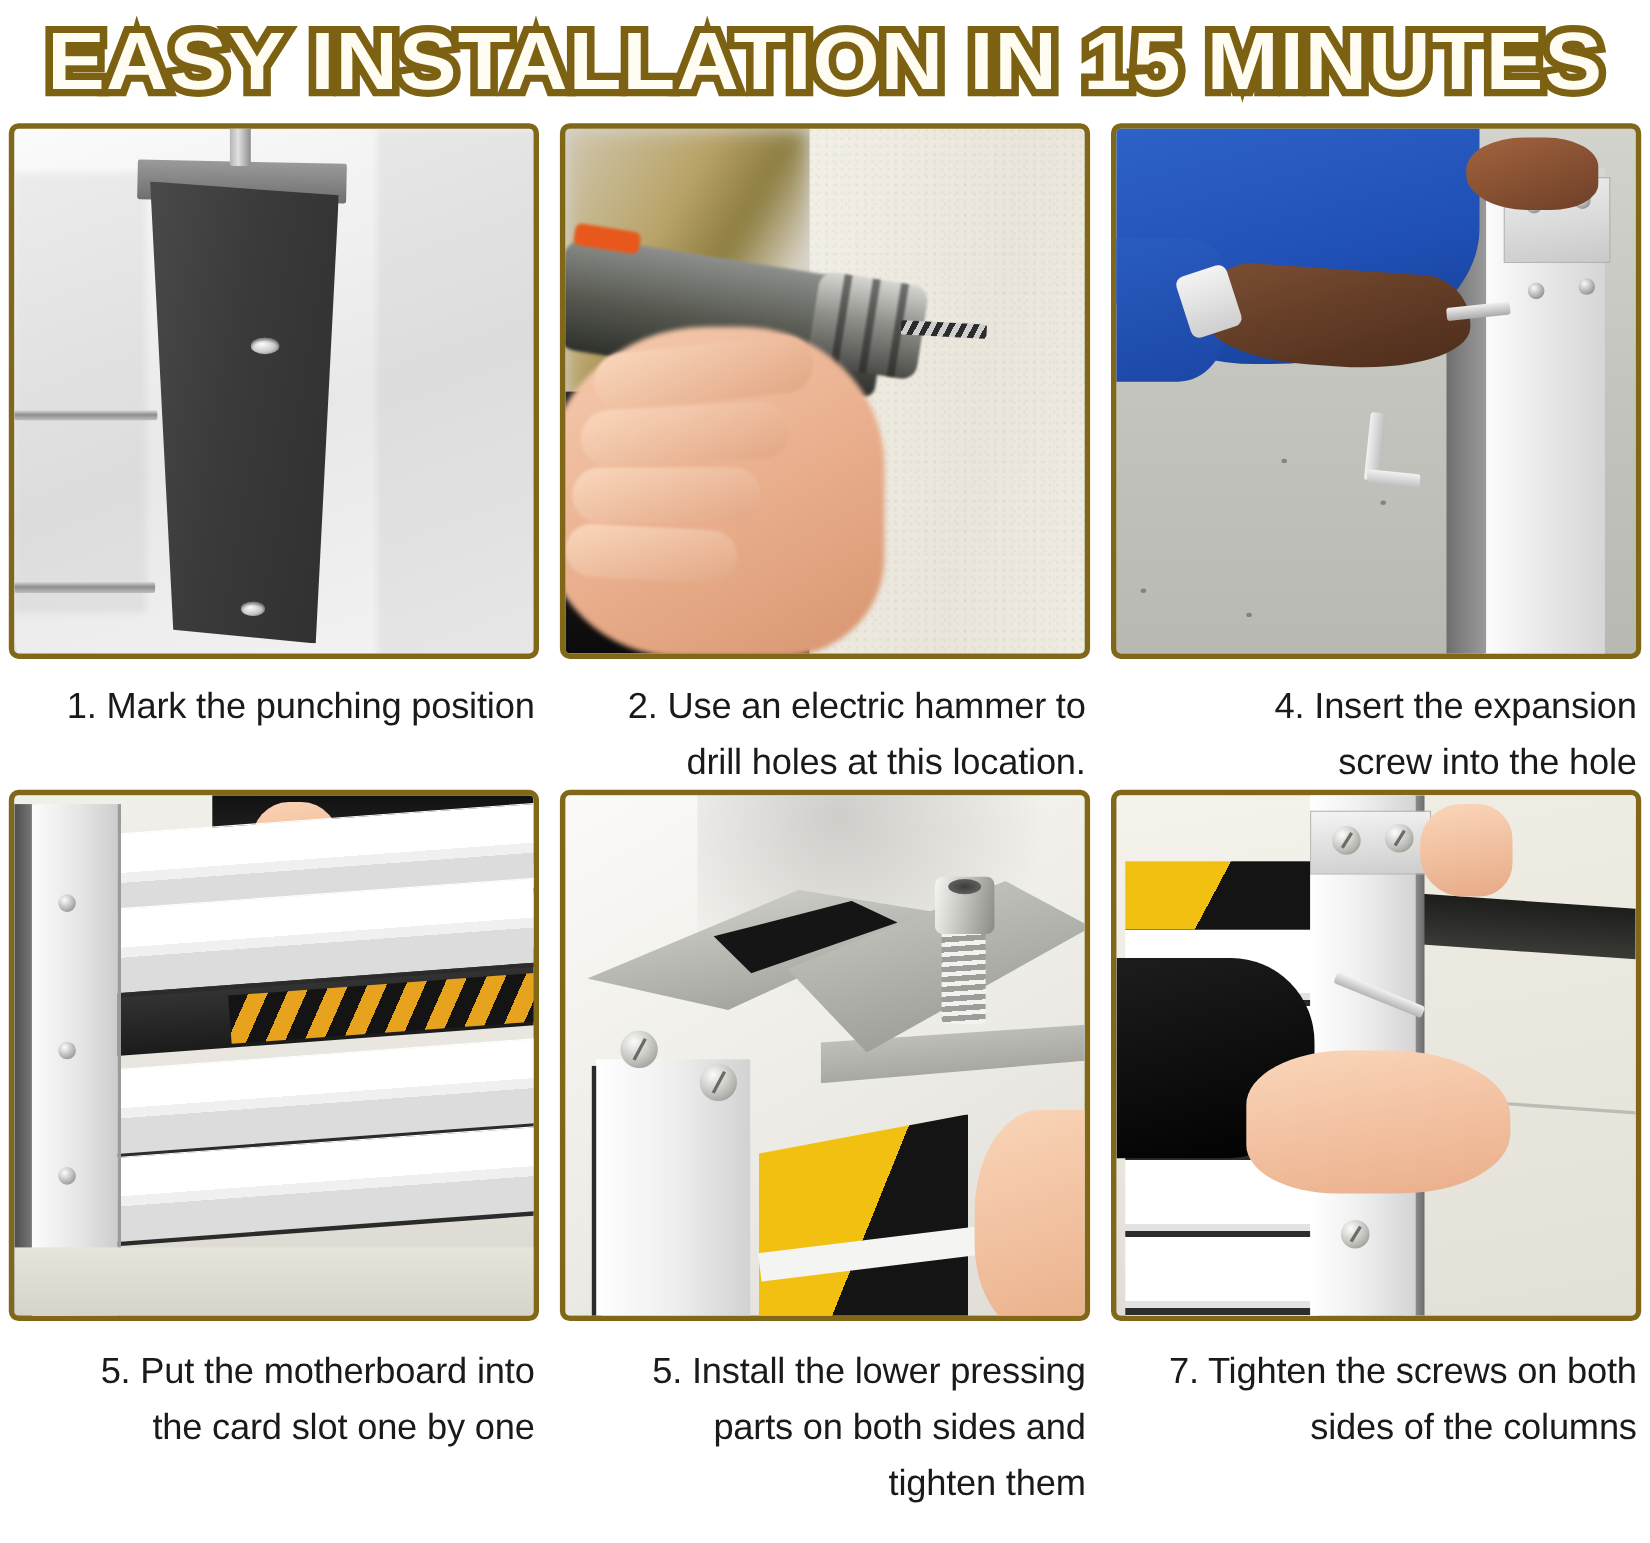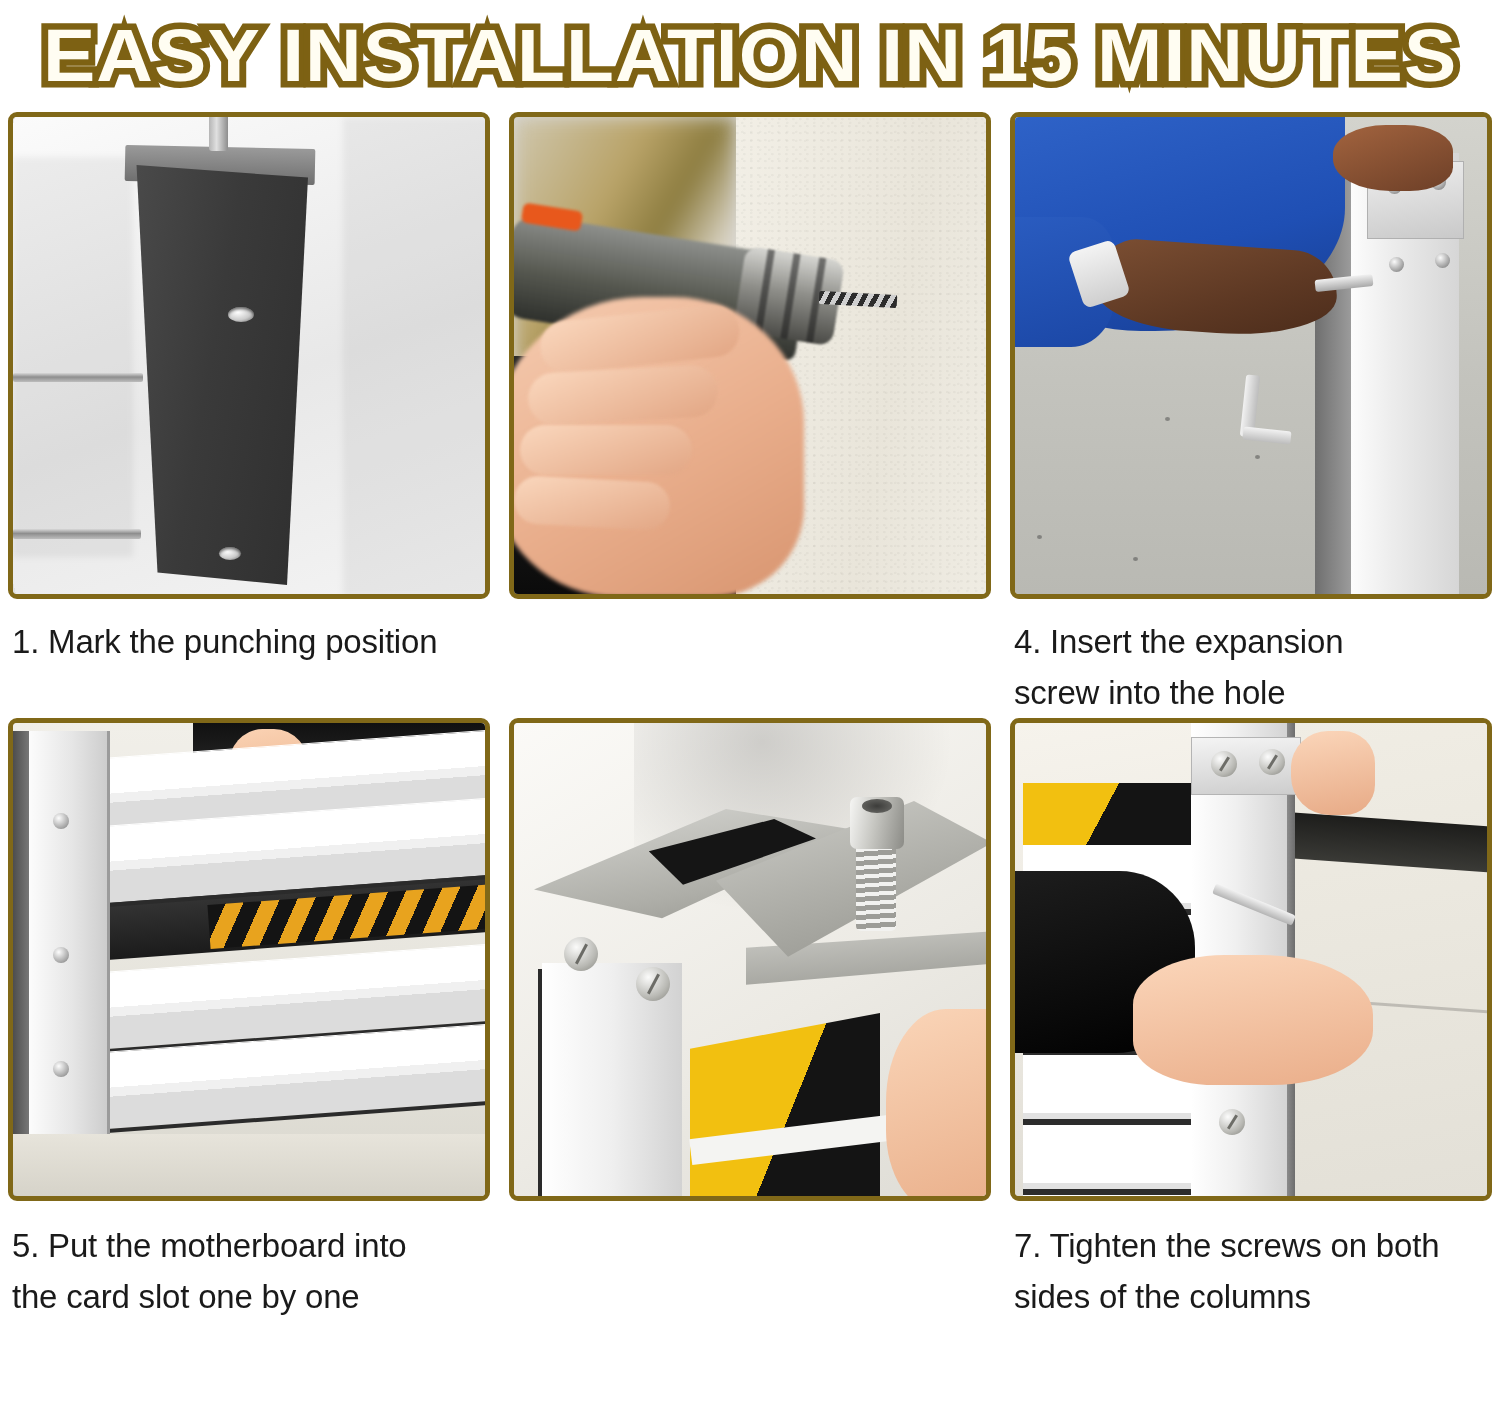--- a/index.html
+++ b/index.html
@@ -41,20 +41,21 @@
   }
 
   
   .grid {
     width: 1484px;
     margin: 0 0 0 8px;
     display: grid;
     grid-template-columns: 482px 482px 482px;
     grid-column-gap: 19px;
     grid-row-gap: 0px;
+    text-align: right;
   }
   .cell {
     width: 482px;
   }
   .photo {
     width: 482px;
     height: 487px;
     box-sizing: border-box;
     border: 5px solid #806818;
     border-radius: 9px;
@@ -543,20 +544,22 @@
           <div class="p2-chuck-ring" style="left:74px;"></div>
         </div>
         <div class="p2-bit"></div>
         <div class="p2-hand"></div>
         <div class="p2-finger" style="left:26px;top:196px;width:200px;height:52px;transform:rotate(-6deg);"></div>
         <div class="p2-finger" style="left:14px;top:252px;width:190px;height:52px;transform:rotate(-3deg);"></div>
         <div class="p2-finger" style="left:6px;top:308px;width:172px;height:50px;transform:rotate(0deg);"></div>
         <div class="p2-finger" style="left:0px;top:362px;width:156px;height:48px;transform:rotate(3deg);"></div>
       </div>
     </div>
+    <div class="caption">2. Use an electric hammer to
+drill holes at this location.</div>
   </div>
 
   <div class="cell">
     <div class="photo">
       <div class="scene">
         <div class="p3-floor"></div>
         <div class="p3-speck" style="left:150px;top:300px;"></div>
         <div class="p3-speck" style="left:22px;top:418px;"></div>
         <div class="p3-speck" style="left:240px;top:338px;"></div>
         <div class="p3-speck" style="left:118px;top:440px;"></div>
@@ -624,20 +627,23 @@
         <div class="p5-bracket-top"></div>
         <div class="p5-bracket-plate"></div>
         <div class="p5-slot"></div>
         <div class="p5-bolt-shaft"></div>
         <div class="p5-bolt-head"></div>
         <div class="p5-bolt-bore"></div>
         <div class="p5-screwhead" style="left:50px;top:214px;"></div>
         <div class="p5-screwhead" style="left:122px;top:244px;"></div>
       </div>
     </div>
+    <div class="caption">5. Install the lower pressing
+parts on both sides and
+tighten them</div>
   </div>
 
   <div class="cell">
     <div class="photo">
       <div class="scene">
         <div class="p6-bg"></div>
         <div class="p6-wall"></div>
         <div class="p6-base"></div>
         <div class="p6-floorline"></div>
         <div class="p6-hazard"></div>

